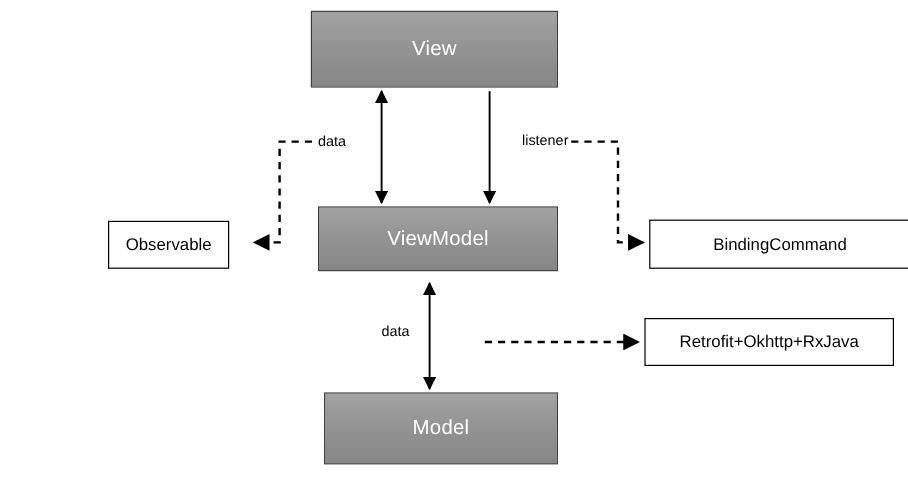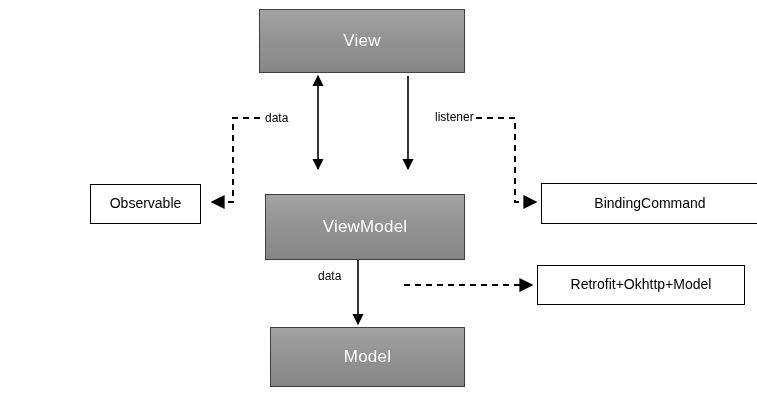--- a/index.html
+++ b/index.html
@@ -53,23 +53,23 @@
   .edge-label {
     position: absolute;
     font-size: 12px;
     color: #000000;
     white-space: nowrap;
     line-height: 1;
   }
 
   
   #node-view        { left: 259px; top: 9px;   width: 206px; height: 64px; }
-  #node-viewmodel   { left: 265px; top: 172px; width: 200px; height: 66px; margin-top: 22px; }
+  #node-viewmodel   { left: 265px; top: 172px; width: 200px; height: 54px; }
   #node-model       { left: 270px; top: 327px; width: 195px; height: 60px; }
-  #node-observable  { left: 90px;  top: 184px; width: 111px; height: 40px; }
+  #node-observable  { left: 90px;  top: 184px; width: 101px; height: 40px; }
   #node-binding     { left: 541px; top: 183px; width: 218px; height: 41px; }
   #node-retrofit    { left: 537px; top: 265px; width: 208px; height: 40px; }
 
   
   #label-data-left    { left: 265px; top: 112px; }
   #label-listener     { left: 435px; top: 111px; }
   #label-data-center  { left: 318px; top: 270px; }
 </style>
 </head>
 <body>
@@ -113,21 +113,21 @@
 
   <div class="node node-white" id="node-observable">
     <span class="node-label">Observable</span>
   </div>
 
   <div class="node node-white" id="node-binding">
     <span class="node-label">BindingCommand</span>
   </div>
 
   <div class="node node-white" id="node-retrofit">
-    <span class="node-label">Retrofit+Okhttp+Model</span>
+    <span class="node-label">Retrofit+Okhttp+RxJava</span>
   </div>
 
   <span class="edge-label" id="label-data-left">data</span>
 
   <span class="edge-label" id="label-listener">listener</span>
 
   <span class="edge-label" id="label-data-center">data</span>
 
 </div>
 

